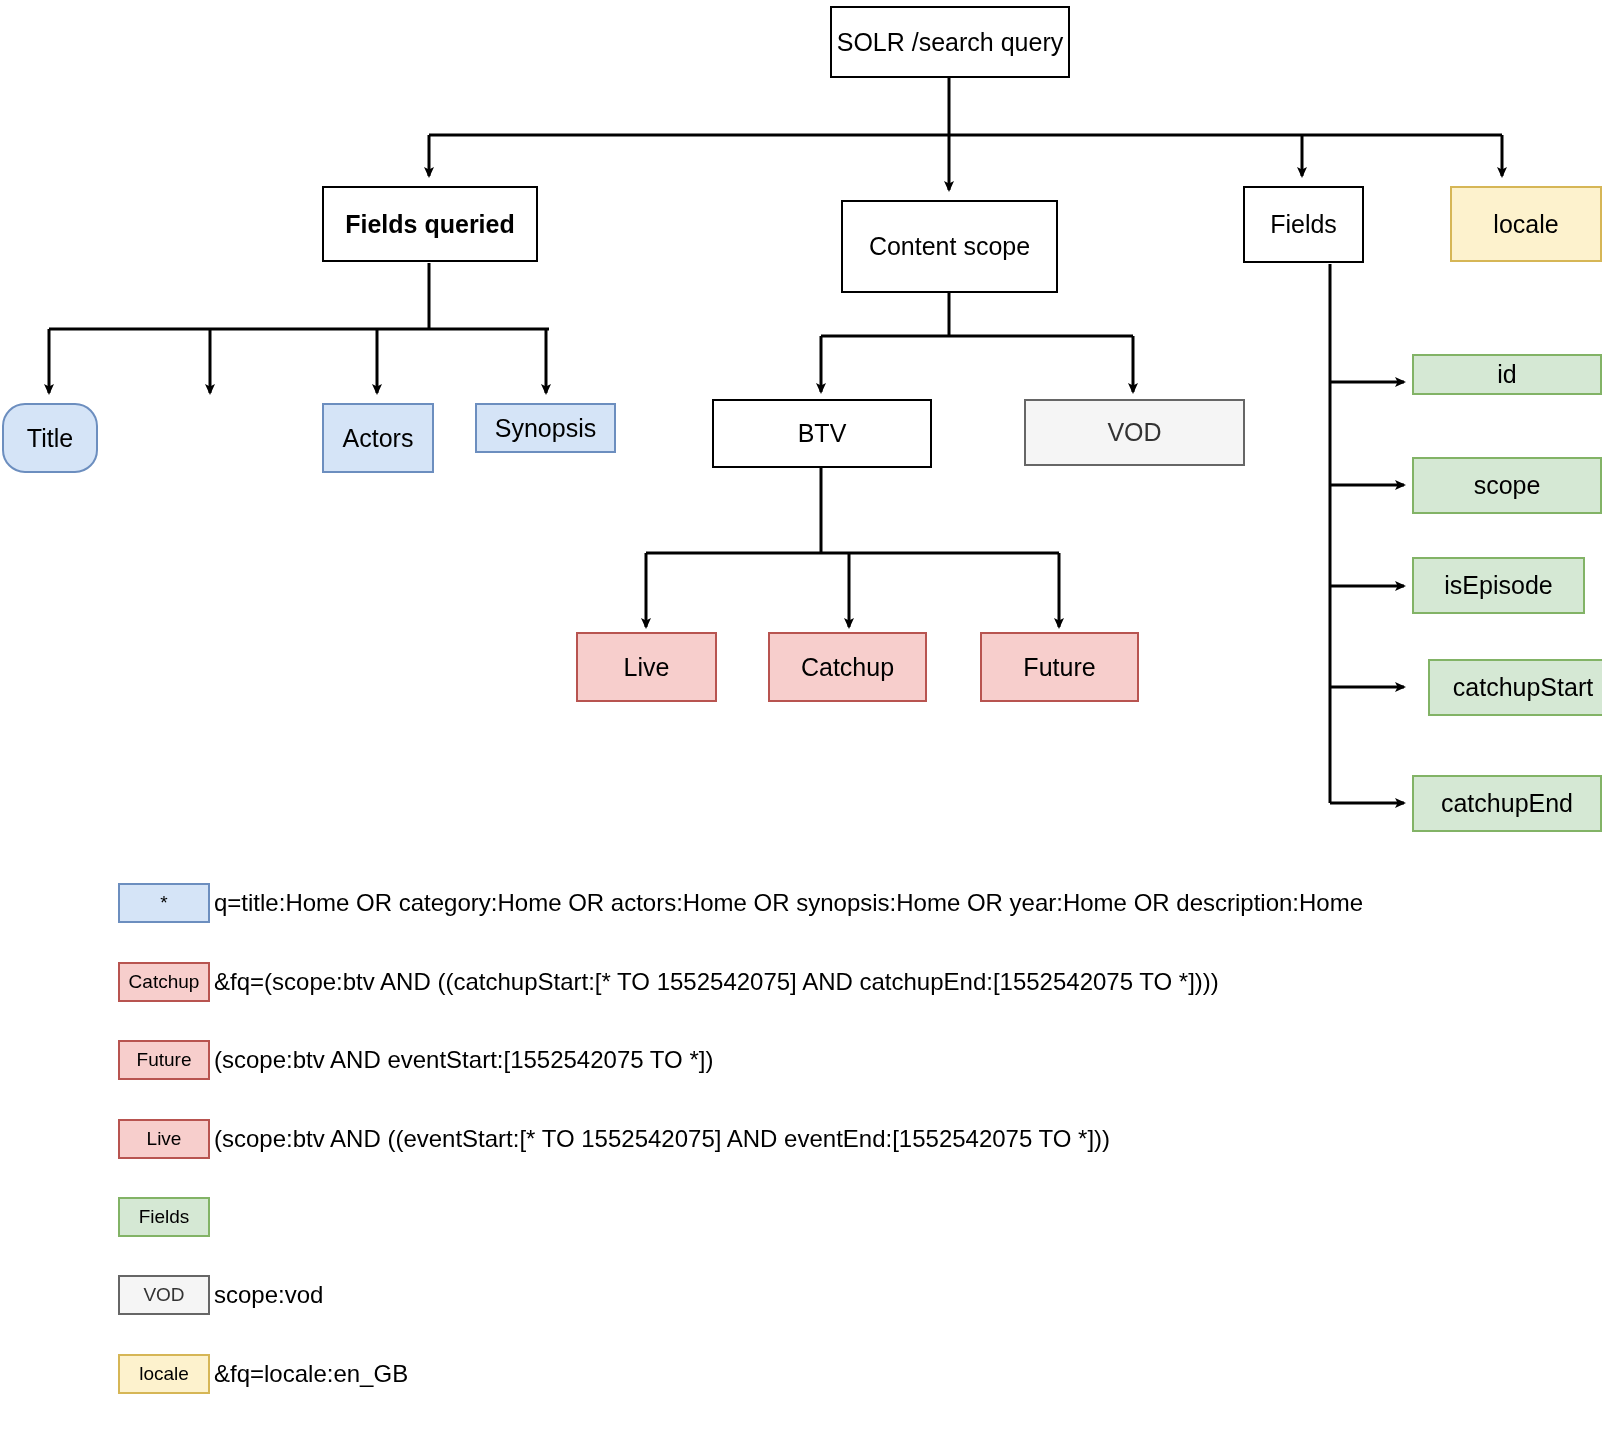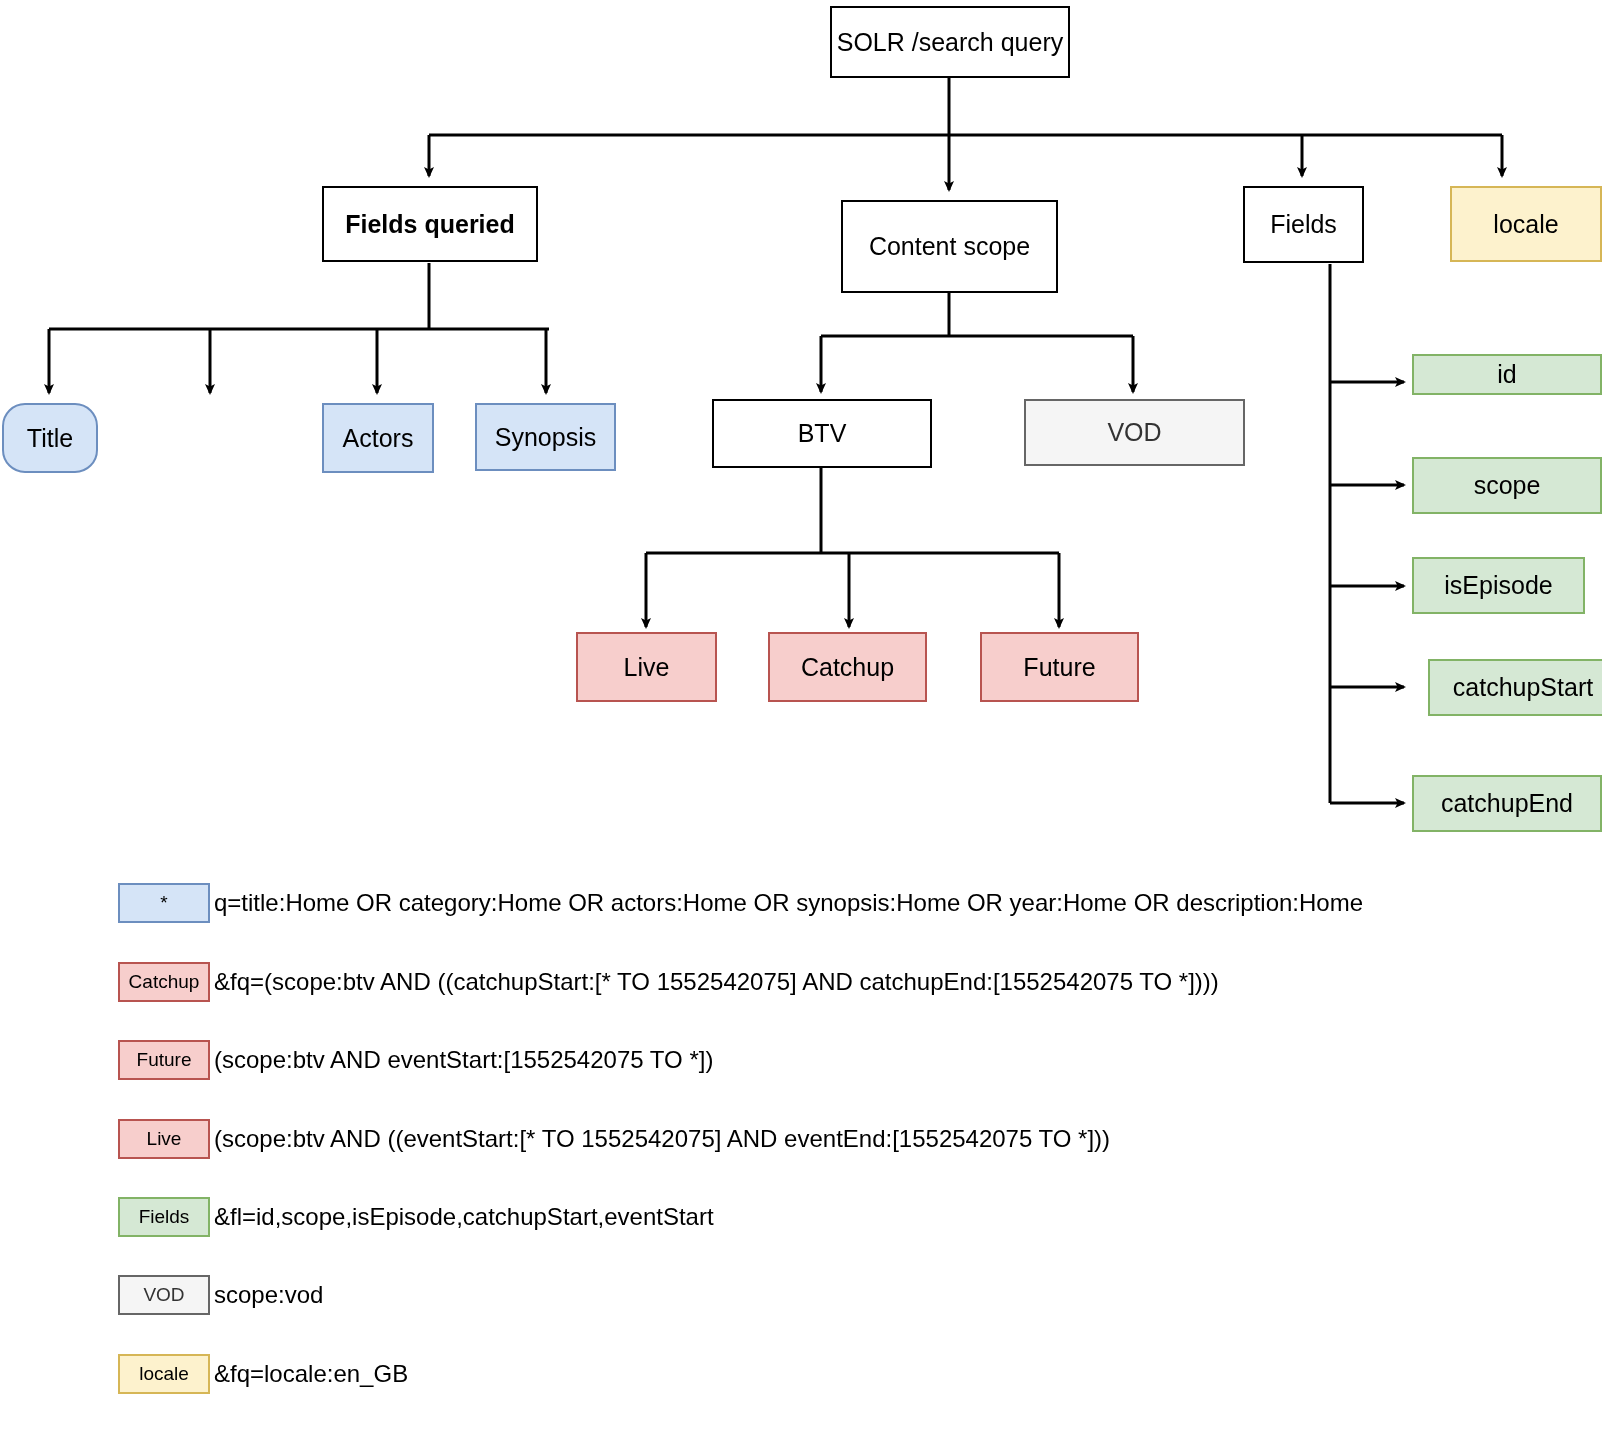--- a/index.html
+++ b/index.html
@@ -157,21 +157,21 @@
   <div class="node yellow" style="left:1450px; top:186px; width:152px; height:76px;">
     <span>locale</span>
   </div>
 
   <div class="node blue" style="left:2px; top:403px; width:96px; height:70px;border-radius:23px;">
     <span>Title</span>
   </div>
   <div class="node blue" style="left:322px; top:403px; width:112px; height:70px;">
     <span>Actors</span>
   </div>
-  <div class="node blue" style="left:475px; top:403px; width:141px; height:68px;">
+  <div class="node blue" style="left:475px; top:403px; width:141px; height:50px;">
     <span>Synopsis</span>
   </div>
 
   <div class="node plain" style="left:712px; top:399px; width:220px; height:69px;">
     <span>BTV</span>
   </div>
   <div class="node grey" style="left:1024px; top:399px; width:221px; height:67px;">
     <span>VOD</span>
   </div>
 
@@ -228,21 +228,20 @@
       <div class="legend-swatch red">
         <span>Live</span>
       </div>
       <div class="legend-text">(scope:btv AND ((eventStart:[* TO 1552542075] AND eventEnd:[1552542075 TO *]))</div>
     </div>
 
     <div class="legend-row" style="top:314px;">
       <div class="legend-swatch green">
         <span>Fields</span>
       </div>
-      <div class="legend-text">&amp;fl=id,scope,isEpisode,catchupStart,eventStart</div>
     </div>
 
     <div class="legend-row" style="top:392px;">
       <div class="legend-swatch grey">
         <span>VOD</span>
       </div>
       <div class="legend-text">scope:vod</div>
     </div>
 
     <div class="legend-row" style="top:471px;">

